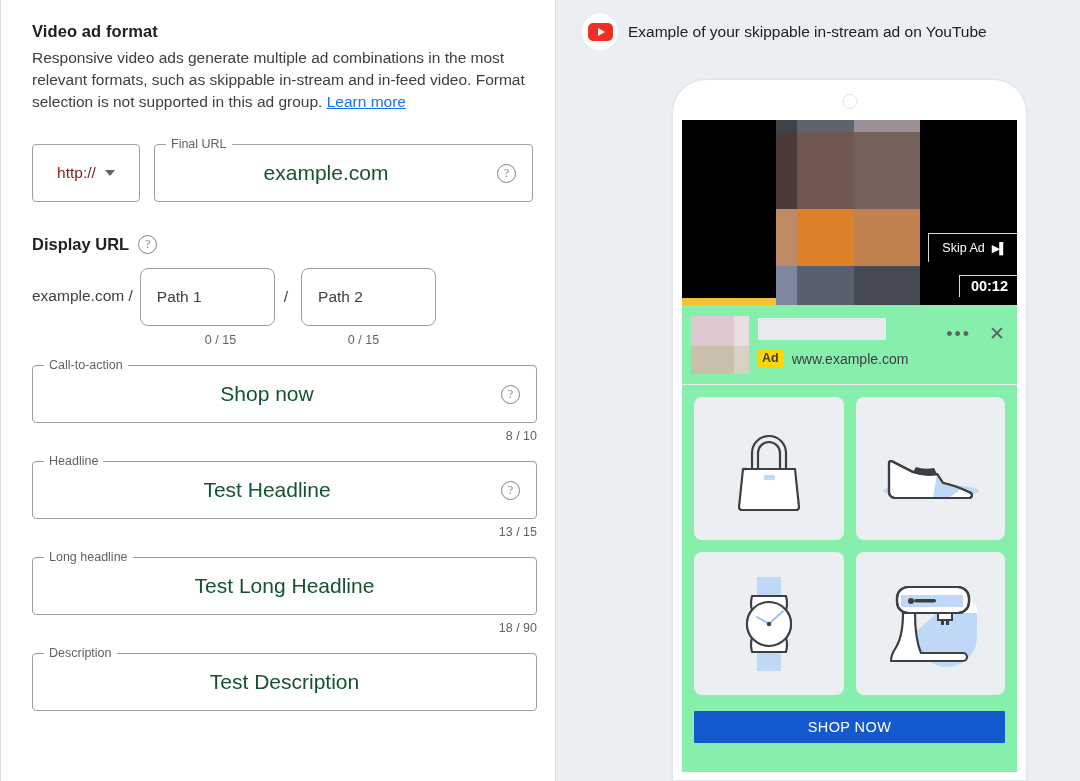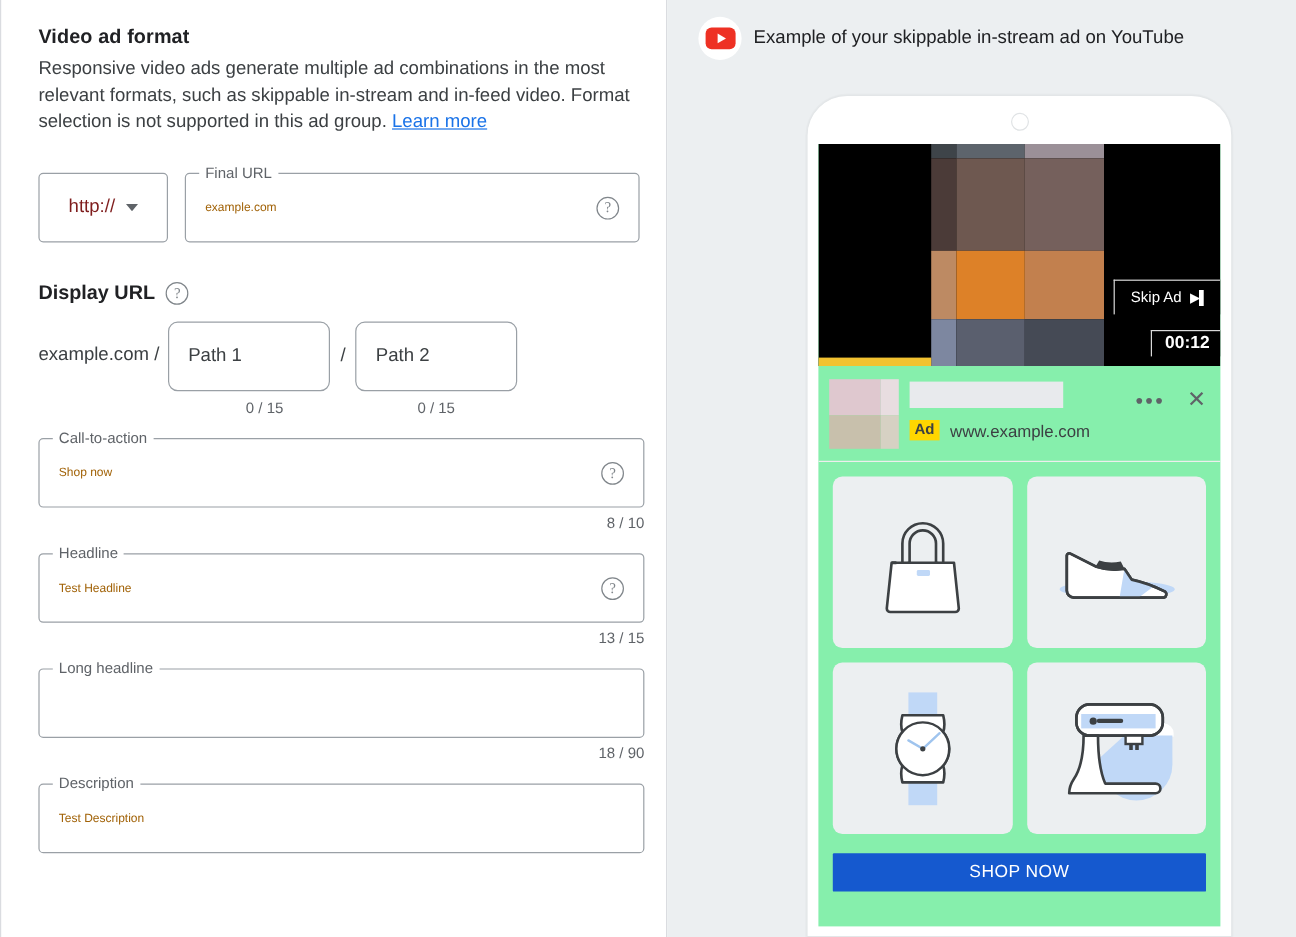--- a/index.html
+++ b/index.html
@@ -54,26 +54,27 @@
     top: -8px;
     left: 11px;
     background: #fff;
     padding: 0 5px;
     font-size: 12.5px;
     color: #5f6368;
     line-height: 15px;
     white-space: nowrap;
   }
   .outlined .value {
-    font-size: 10px;
-    color: #a16207;
+    font-size: 21px;
+    color: #14532d;
     padding: 0 16px;
     flex: 1;
     white-space: nowrap;
     overflow: hidden;
+    text-align: center;
   }
 
   .proto-select {
     width: 108px;
     height: 58px;
     justify-content: center;
     gap: 9px;
   }
   .proto-select .ptext { font-size: 15.5px; color: #7f1d1d; }
   .caret {
@@ -317,21 +318,21 @@
         <span class="t">Display URL</span>
         <span class="help inline">?</span>
       </div>
 
       <div class="paths">
         <span class="domain-text">example.com /</span>
         <div class="path-box">
           <span class="value">Path 1</span>
         </div>
         <span class="slash">/</span>
-        <div class="path-box" style="margin-left:0">
+        <div class="path-box" style="margin-left:5px">
           <span class="value">Path 2</span>
         </div>
       </div>
 
       <div class="counters">
         <span class="counter c1">0 / 15</span>
         <span class="counter c2">0 / 15</span>
       </div>
 
       <div class="field-block">
@@ -348,20 +349,21 @@
           <span class="legend">Headline</span>
           <span class="value">Test Headline</span>
           <span class="help">?</span>
         </div>
         <div class="field-counter">13 / 15</div>
       </div>
 
       <div class="field-block">
         <div class="outlined">
           <span class="legend">Long headline</span>
+          <span class="value">Test Long Headline</span>
         </div>
         <div class="field-counter">18 / 90</div>
       </div>
 
       <div class="field-block">
         <div class="outlined">
           <span class="legend">Description</span>
           <span class="value">Test Description</span>
         </div>
       </div>

